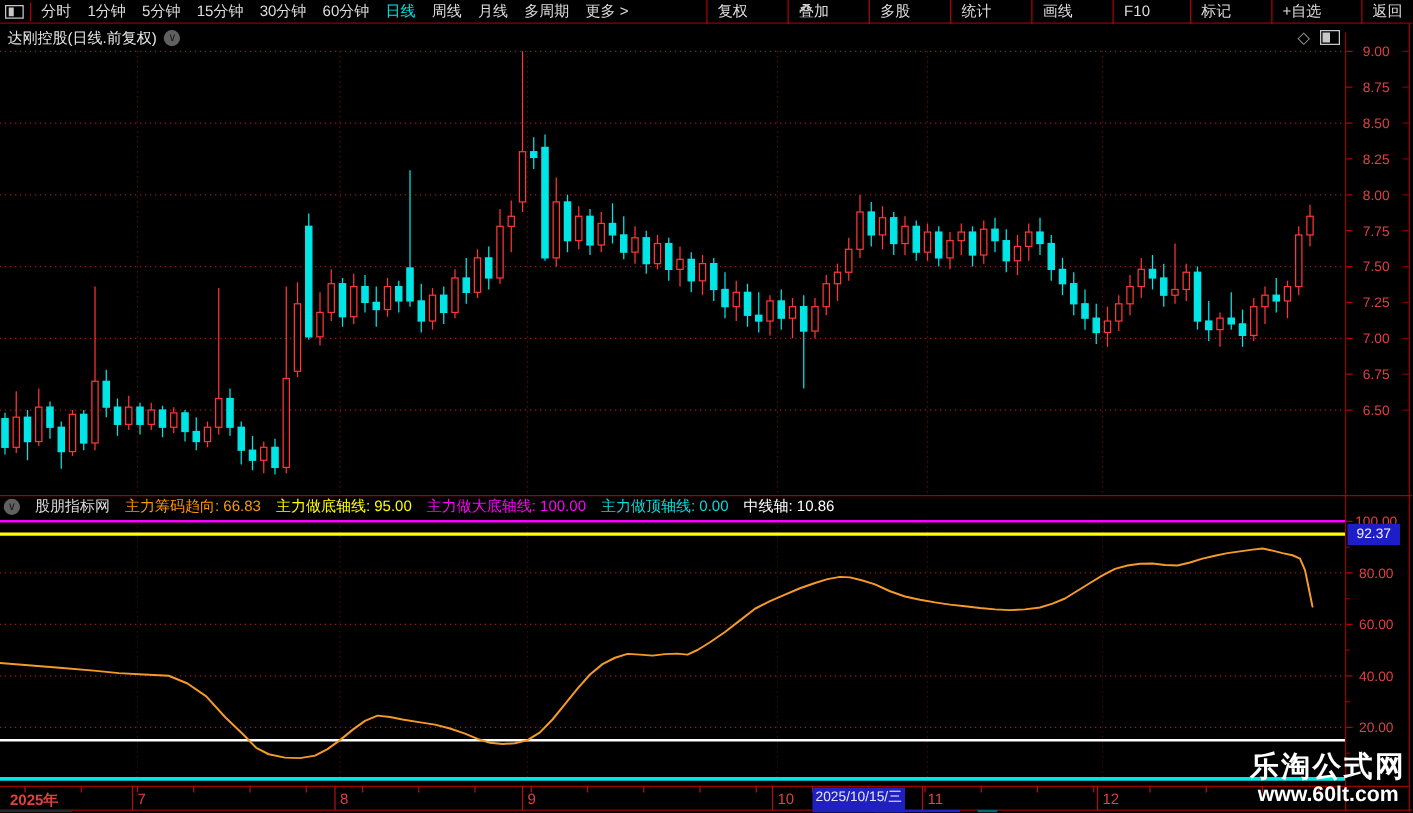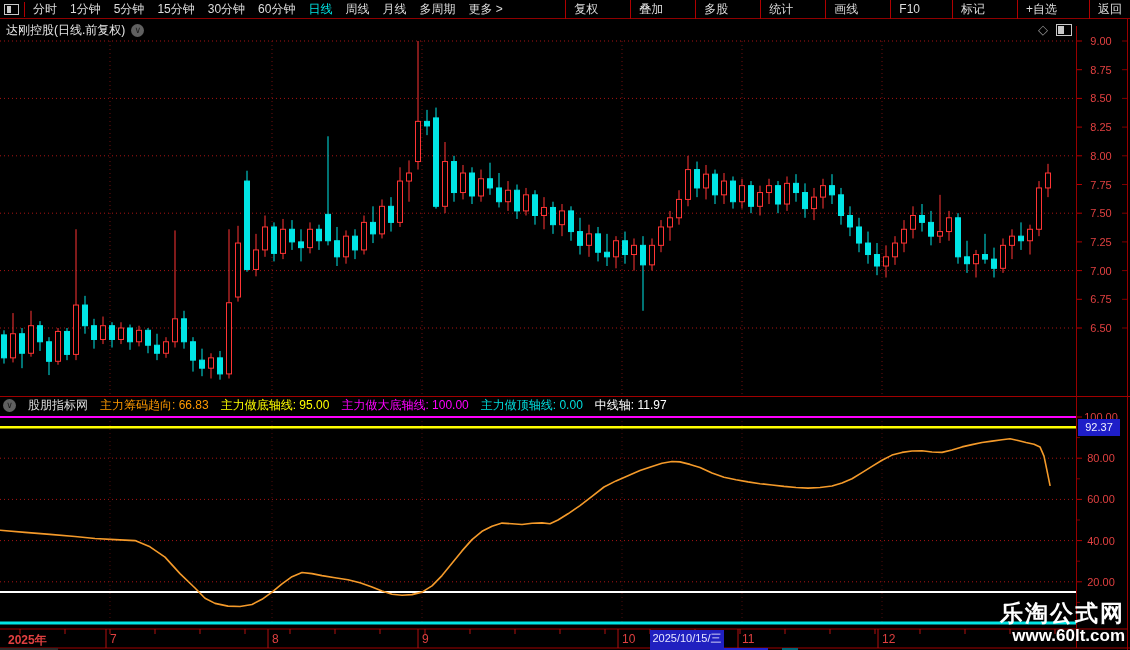--- a/index.html
+++ b/index.html
@@ -49,21 +49,21 @@
   .val-box { position:absolute; left:1078px; top:419px; width:42px; height:17px;
     background:#1e1ec8; color:#f0f0ff; font-size:11px; line-height:17px;
     text-align:center; z-index:25; }
   .date-box { position:absolute; top:630px; height:31px; background:#2020c0;
     color:#e6e6ff; font-size:11px; line-height:17px; text-align:center; z-index:25; }
 
   
   .date-row-text { position:absolute; top:632px; font-size:12px; color:#e04040; z-index:20; white-space:nowrap; }
 
   
-  .watermark { position:absolute; right:5px; top:600px; text-align:right; z-index:40;
+  .watermark { position:absolute; right:5px; top:600px; text-align:center; z-index:40;
     color:#fff; pointer-events:none; }
   .wm1 { font-size:23px; font-weight:bold; letter-spacing:2px; line-height:26px; }
   .wm2 { font-size:17px; font-weight:bold; line-height:20px; }
 
   
   .sliver-blue { position:absolute; left:700px; top:648px; width:68px; height:2px; background:#2222cc; z-index:8; }
   .sliver-cyan { position:absolute; left:782px; top:648px; width:16px; height:2px; background:#067; z-index:8; }
   .sliver-gray { position:absolute; left:0; top:648px; width:58px; height:2px; background:#2a2a2a; z-index:8; }
 </style>
 </head>
@@ -475,21 +475,21 @@
 <div class="right-edge"></div>
 <div class="pane-sep"></div>
 
 <div class="ind-header">
   <span class="circle-chevron">∨</span>
   <span class="ind-name">股朋指标网</span>
   <span class="ind-field" style="color: rgb(255, 153, 0);">主力筹码趋向: 66.83</span>
   <span class="ind-field" style="color: rgb(255, 255, 0);">主力做底轴线: 95.00</span>
   <span class="ind-field" style="color: rgb(255, 0, 255);">主力做大底轴线: 100.00</span>
   <span class="ind-field" style="color: rgb(0, 221, 221);">主力做顶轴线: 0.00</span>
-  <span class="ind-field" style="color: rgb(255, 255, 255);">中线轴: 11.97</span>
+  <span class="ind-field" style="color: rgb(255, 255, 255);">中线轴: 10.86</span>
 </div>
 
 <div class="val-box">92.37</div>
 <div class="date-box" id="date-box" style="left: 650px; width: 74px;">2025/10/15/三</div>
 
 <div id="date-labels">
     <div class="date-row-text" style="left: 8px; font-weight: bold;">2025年</div>
     <div class="date-row-text" style="left: 110px;">7</div>
     <div class="date-row-text" style="left: 272px;">8</div>
     <div class="date-row-text" style="left: 422px;">9</div>

